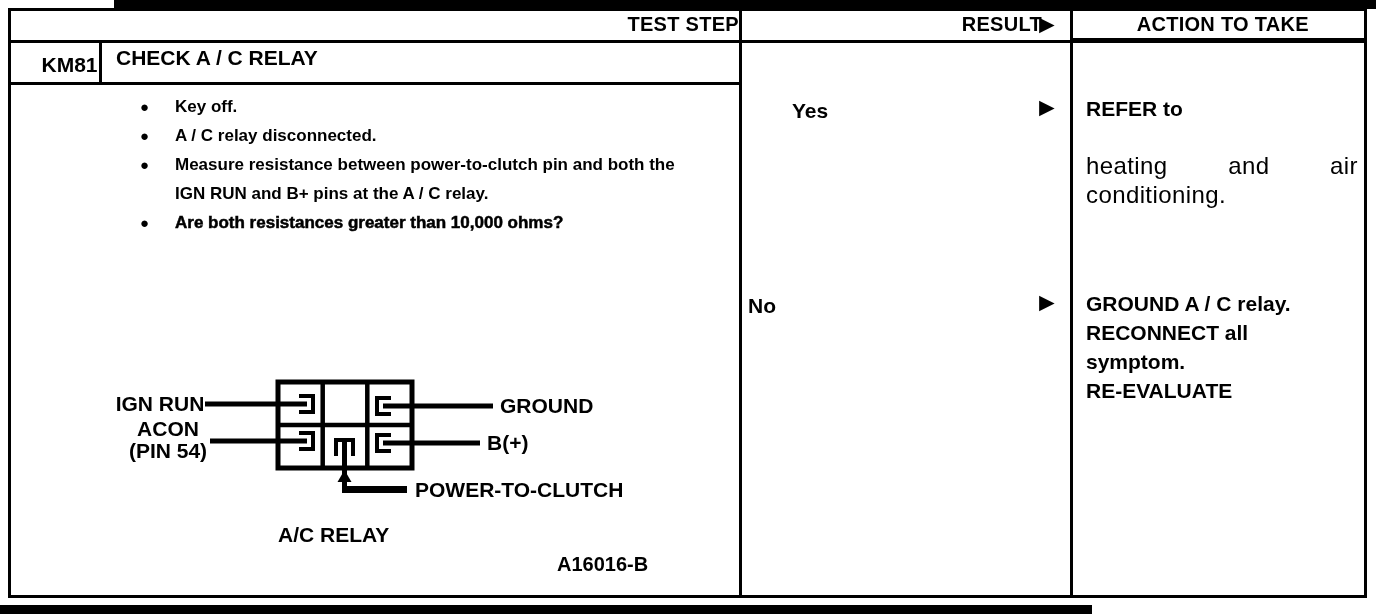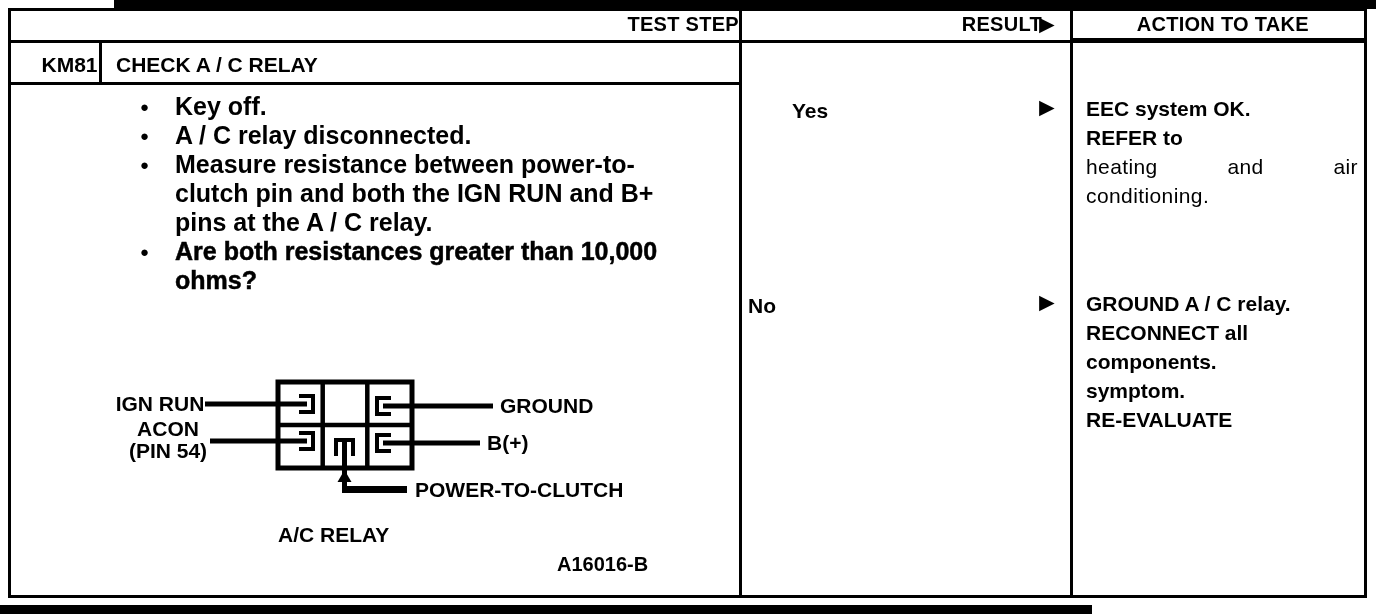--- a/index.html
+++ b/index.html
@@ -8,26 +8,26 @@
     font-family:"Liberation Sans","DejaVu Sans",sans-serif;color:#000;
   }
   .abs{position:absolute;}
   .ink{background:#000;}
   .hdr{font-weight:bold;font-size:20px;letter-spacing:.3px;text-align:right;}
   .cellline{position:absolute;background:#000;}
   .bold21{font-weight:bold;font-size:21px;line-height:29px;}
   .bullets{position:absolute;left:140px;top:92px;width:575px;}
   .bullet-row{display:flex;align-items:flex-start;}
   .bullet-dot{width:35px;font-size:15px;line-height:29px;flex:0 0 35px;}
-  .bullet-text{font-weight:bold;font-size:25px;line-height:29px;width:502px;}
+  .bullet-text{font-weight:bold;font-size:17px;line-height:29px;width:502px;}
   .bullet-text.q{-webkit-text-stroke:0.5px #000;}
   .arrow{font-size:26px;line-height:26px;font-weight:bold;}
   .action-note{
-    font-weight:normal;font-size:21px;line-height:29px;width:272px;
-    text-align:justify;letter-spacing:.4px;
+    font-weight:normal;font-size:24px;line-height:29px;width:272px;
+    text-align:justify;letter-spacing:.4px;margin-top:28px;
   }
   svg text{font-family:"Liberation Sans","DejaVu Sans",sans-serif;font-weight:bold;fill:#000;}
 </style>
 </head>
 <body>
 
 <div class="page">
 
   <div class="abs ink" style="left:114px;top:0;width:1262px;height:9px;"></div>
   <div class="abs ink" style="left:0;top:605px;width:1092px;height:9px;"></div>
@@ -41,21 +41,21 @@
   <div class="cellline" style="left:1070px;top:38px;width:297px;height:5px;"></div>
 
   <div class="abs hdr" style="left:8px;top:13px;width:731px;">TEST STEP</div>
   <div class="abs hdr" style="left:742px;top:13px;width:300px;">RESULT</div>
   <div class="abs arrow" style="left:1034px;top:11px;">►</div>
   <div class="abs hdr" style="left:1073px;top:13px;width:236px;">ACTION TO TAKE</div>
 
   <div class="cellline" style="left:99px;top:43px;width:3px;height:41px;"></div>
   <div class="cellline" style="left:8px;top:82px;width:734px;height:3px;"></div>
   <div class="abs bold21" style="left:8px;top:50px;width:91px;text-align:center;margin-left:16px;">KM81</div>
-  <div class="abs bold21" style="left:116px;top:50px;">CHECK A / C RELAY</div>
+  <div class="abs bold21" style="left:116px;top:43px;">CHECK A / C RELAY</div>
 
   <div class="bullets">
     <div class="bullet-row">
       <span class="bullet-dot">●</span>
       <span class="bullet-text">Key off.</span>
     </div>
     <div class="bullet-row">
       <span class="bullet-dot">●</span>
       <span class="bullet-text">A / C relay disconnected.</span>
     </div>
@@ -98,25 +98,23 @@
     <text x="183" y="174" font-size="21">A/C RELAY</text>
     <text x="462" y="203" font-size="20">A16016-B</text>
   </svg>
 
   <div class="abs bold21" style="left:748px;top:96px;margin-left:44px;">Yes</div>
   <div class="abs arrow" style="left:1034px;top:94px;">►</div>
   <div class="abs bold21" style="left:748px;top:291px;">No</div>
   <div class="abs arrow" style="left:1034px;top:289px;">►</div>
 
   <div class="abs" style="left:1086px;top:94px;width:278px;">
-    <div class="bold21">EEC system OK.</div>
     <div class="bold21">REFER to</div>
     <div class="action-note">heating and air conditioning.</div>
   </div>
   <div class="abs" style="left:1086px;top:289px;width:278px;">
     <div class="bold21">GROUND A / C relay.</div>
     <div class="bold21">RECONNECT all</div>
-    <div class="bold21">components.</div>
     <div class="bold21">symptom.</div>
     <div class="bold21">RE-EVALUATE</div>
   </div>
 
 </div>
 
 </body></html>

